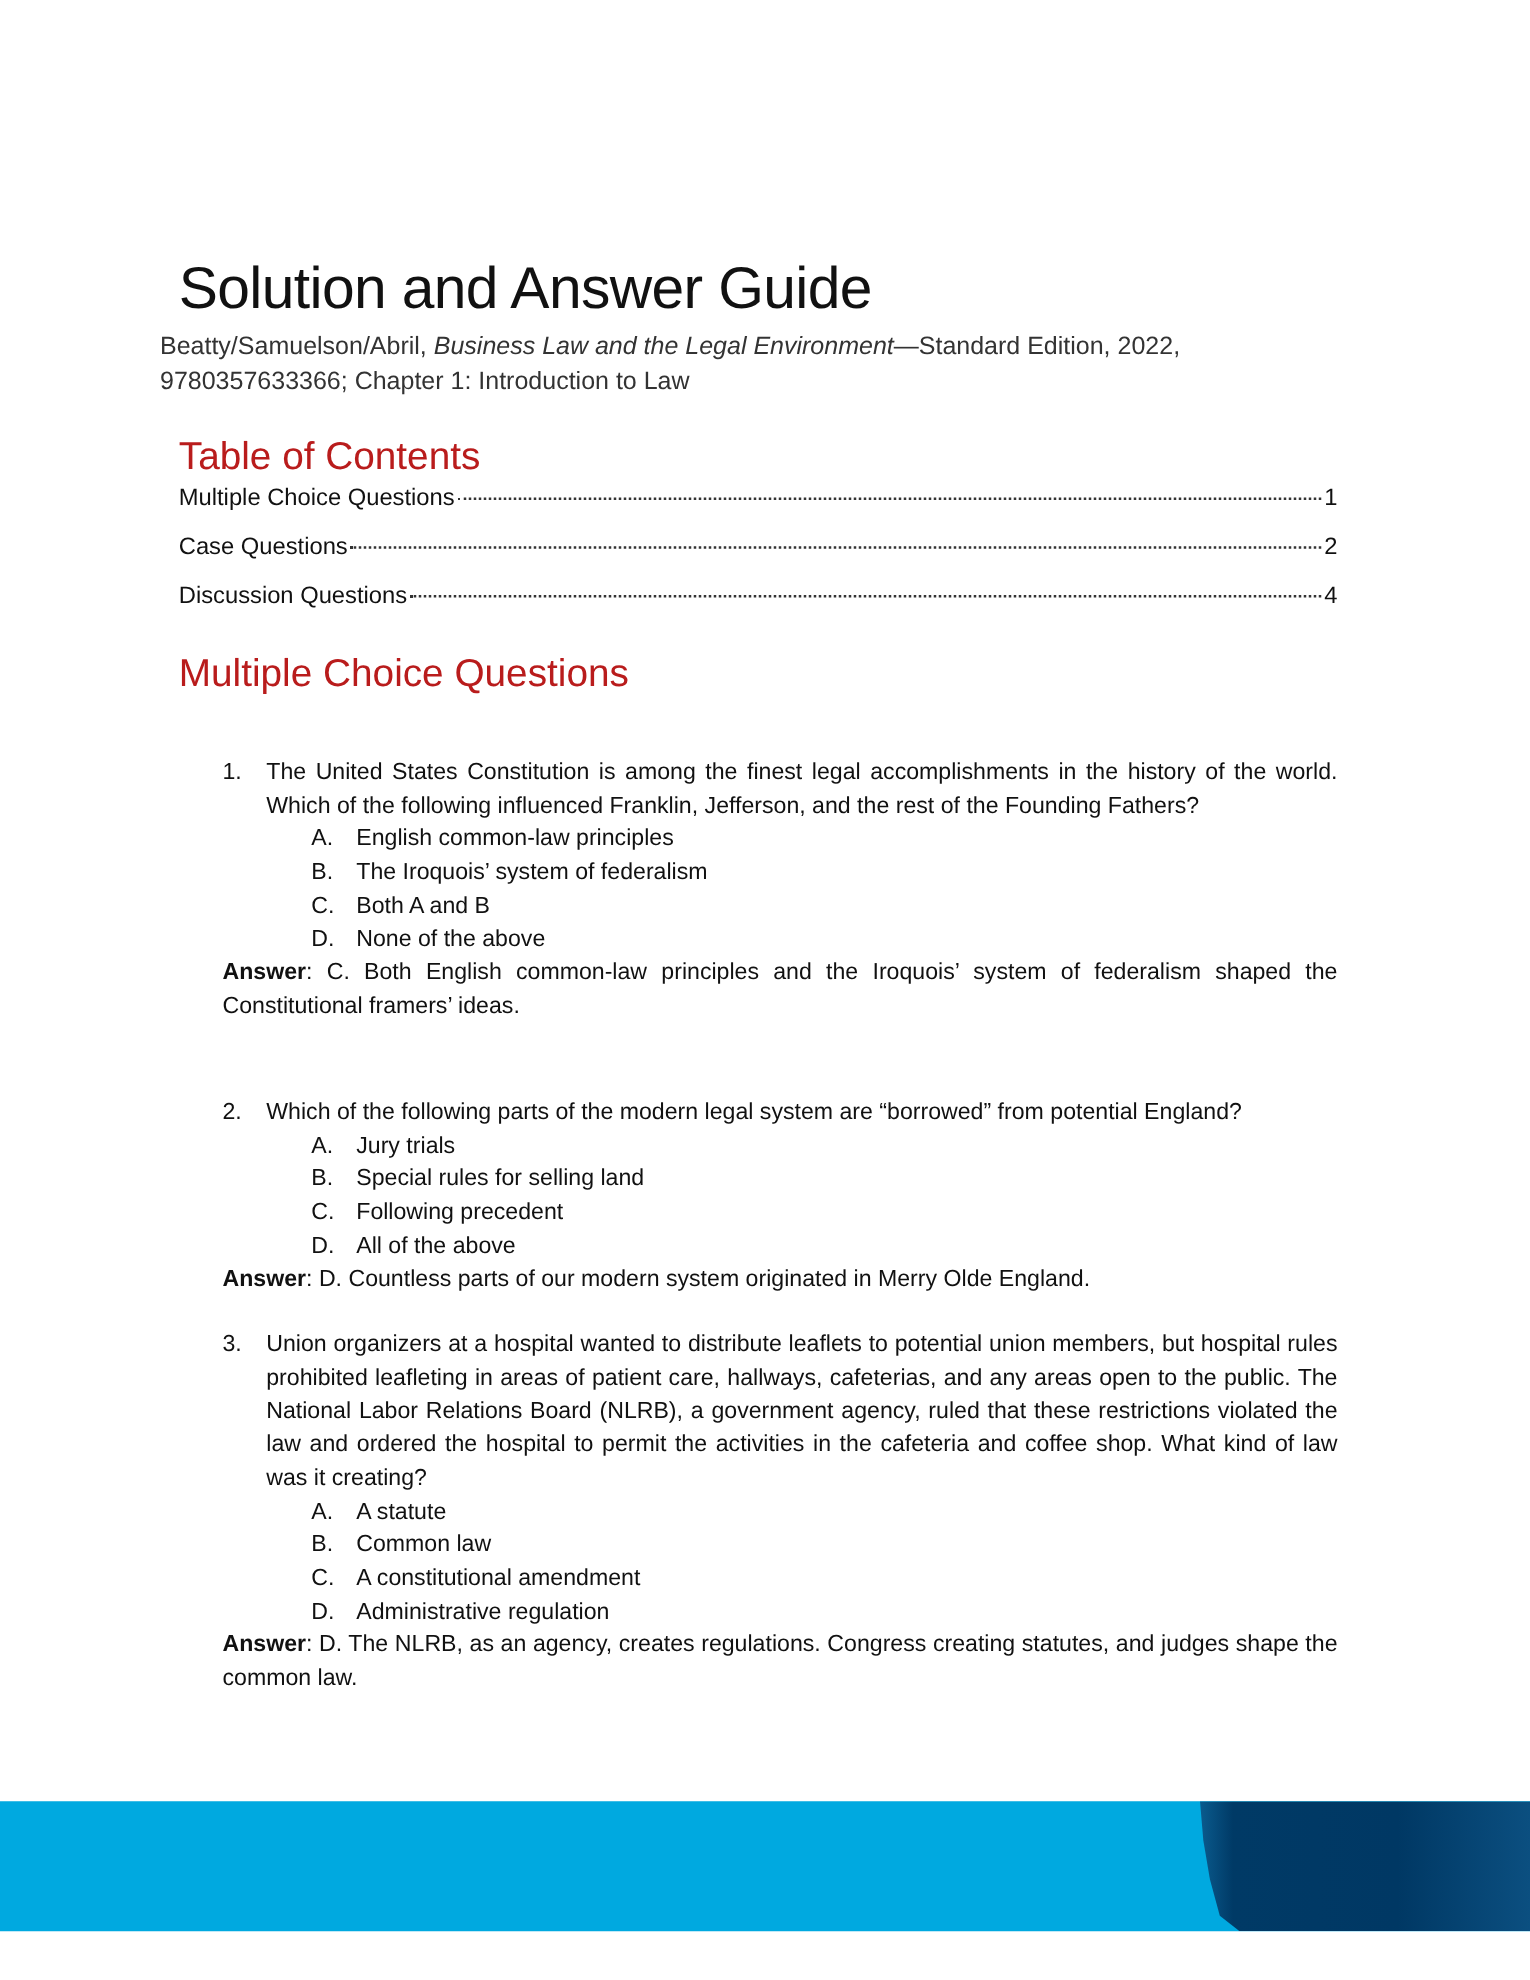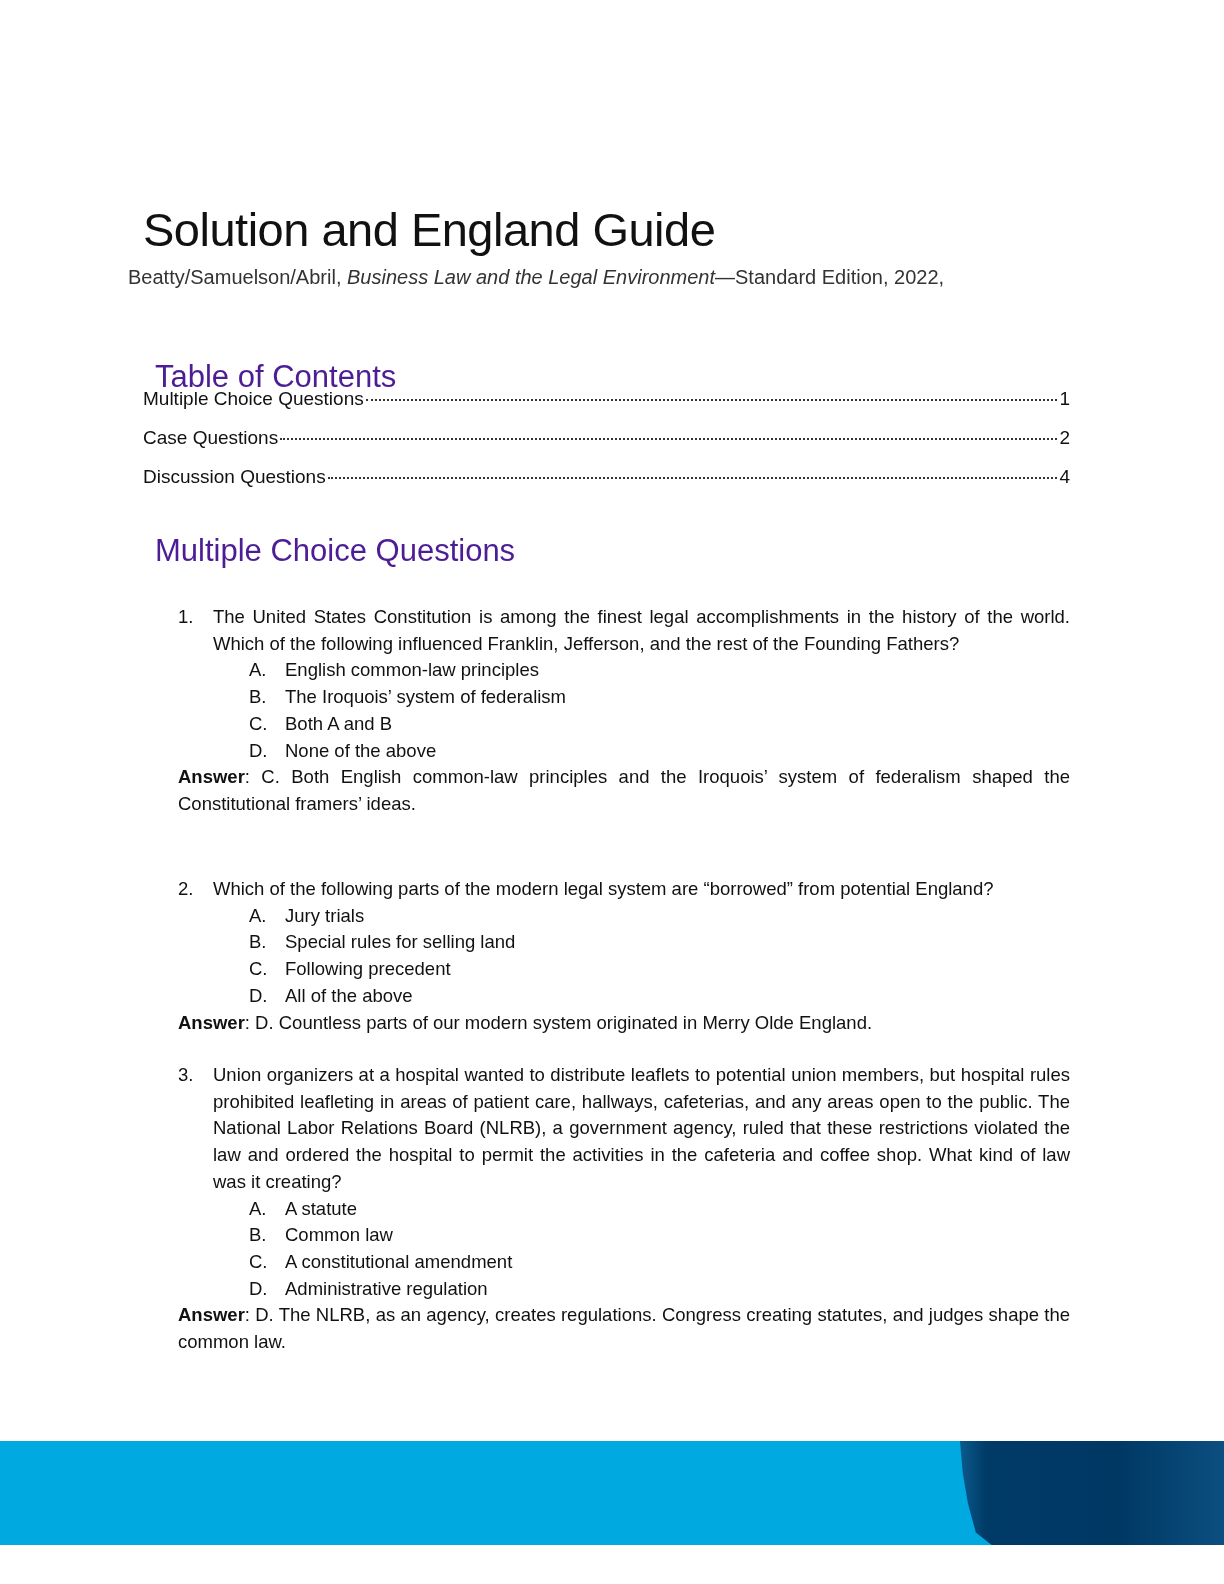--- a/index.html
+++ b/index.html
@@ -11,22 +11,22 @@
     position: absolute; left: 143px; top: 200px; margin: 0;
     font-size: 47px; font-weight: normal; letter-spacing: -0.5px; color: #111;
     line-height: 60px;
   }
   .subtitle {
     position: absolute; left: 128px; top: 263px; width: 930px;
     font-size: 20px; line-height: 28px; color: #333;
   }
   .subtitle .book { font-style: italic; }
   .h1 {
-    position: absolute; left: 143px; margin: 12px; font-weight: normal;
-    font-size: 31px; color: #4c1d95; line-height: 40px;
+    position: absolute; left: 143px; margin: 0; font-weight: normal;
+    font-size: 31px; color: #b91c1c; line-height: 40px;
   }
   .toc-title { top: 345px; }
   .mcq-title { top: 519px; }
   .toc {
     position: absolute; left: 143px; top: 388px; width: 927px;
   }
   .toc-row {
     display: flex; align-items: baseline; height: 39px;
     font-size: 19px; color: #111; cursor: pointer;
   }
@@ -55,24 +55,25 @@
   }
   .footer-brush {
     position: absolute; left: 960px; top: 1441px; width: 264px; height: 104px;
     background: linear-gradient(90deg, #0a5b8e 0%, #003a66 10%, #003864 60%, #0b4f80 100%);
     clip-path: polygon(0 0, 100% 0, 100% 100%, 12% 100%, 6% 88%, 3% 60%, 1% 30%);
   }
 </style>
 </head>
 <body>
 
-<h1 class="title">Solution and England Guide</h1>
+<h1 class="title">Solution and Answer Guide</h1>
 
 <div class="subtitle">
   <span>Beatty/Samuelson/Abril, </span><span class="book">Business Law and the Legal Environment</span><span>—Standard Edition, 2022,</span><br>
+  <span>9780357633366; Chapter 1: Introduction to Law</span>
 </div>
 
 <h2 class="h1 toc-title">Table of Contents</h2>
 
 <div class="toc">
   <div class="toc-row">
     <span class="label">Multiple Choice Questions</span>
     <span class="leader"></span>
     <span class="page">1</span>
   </div>

